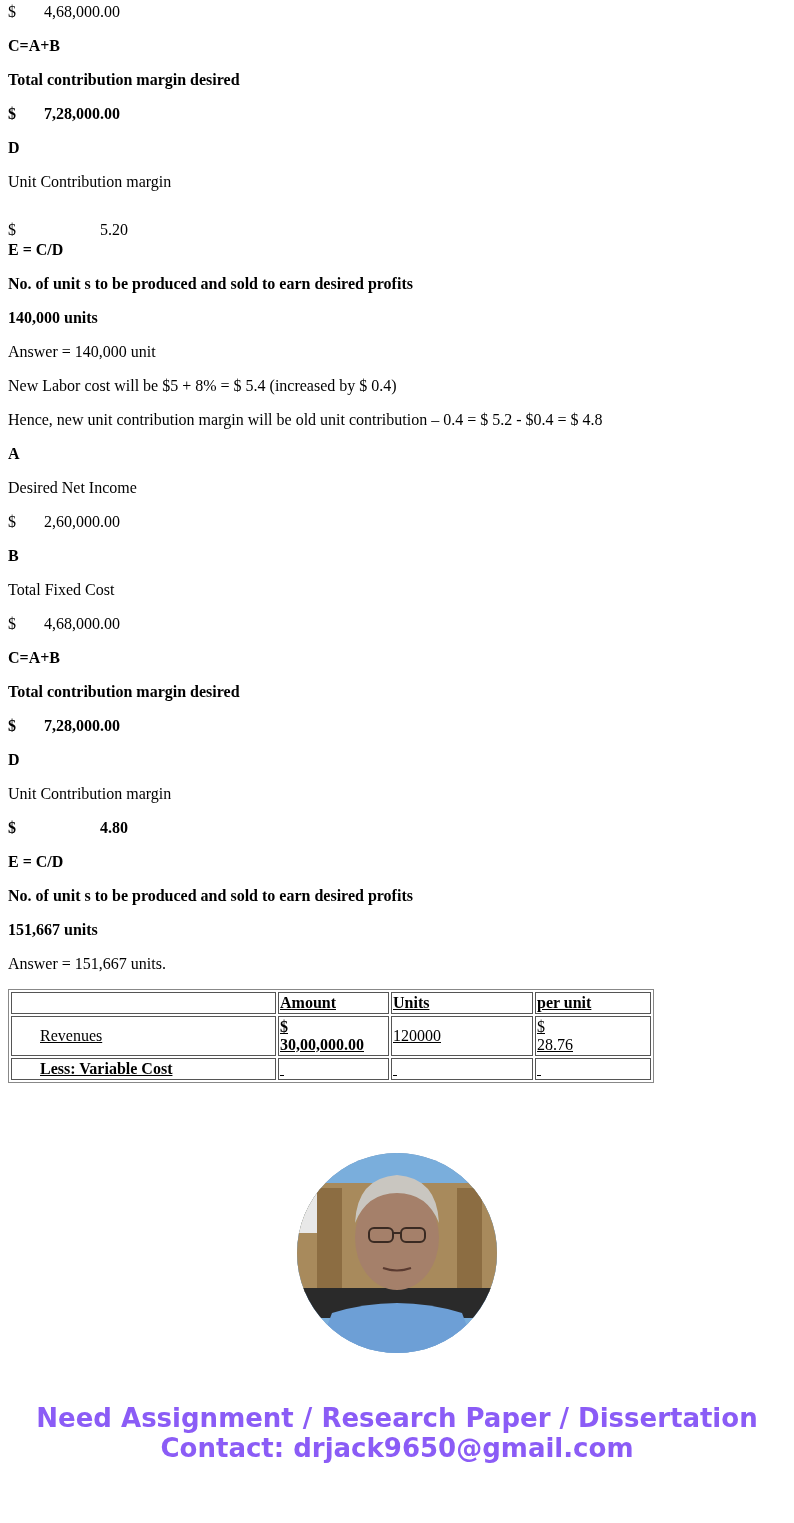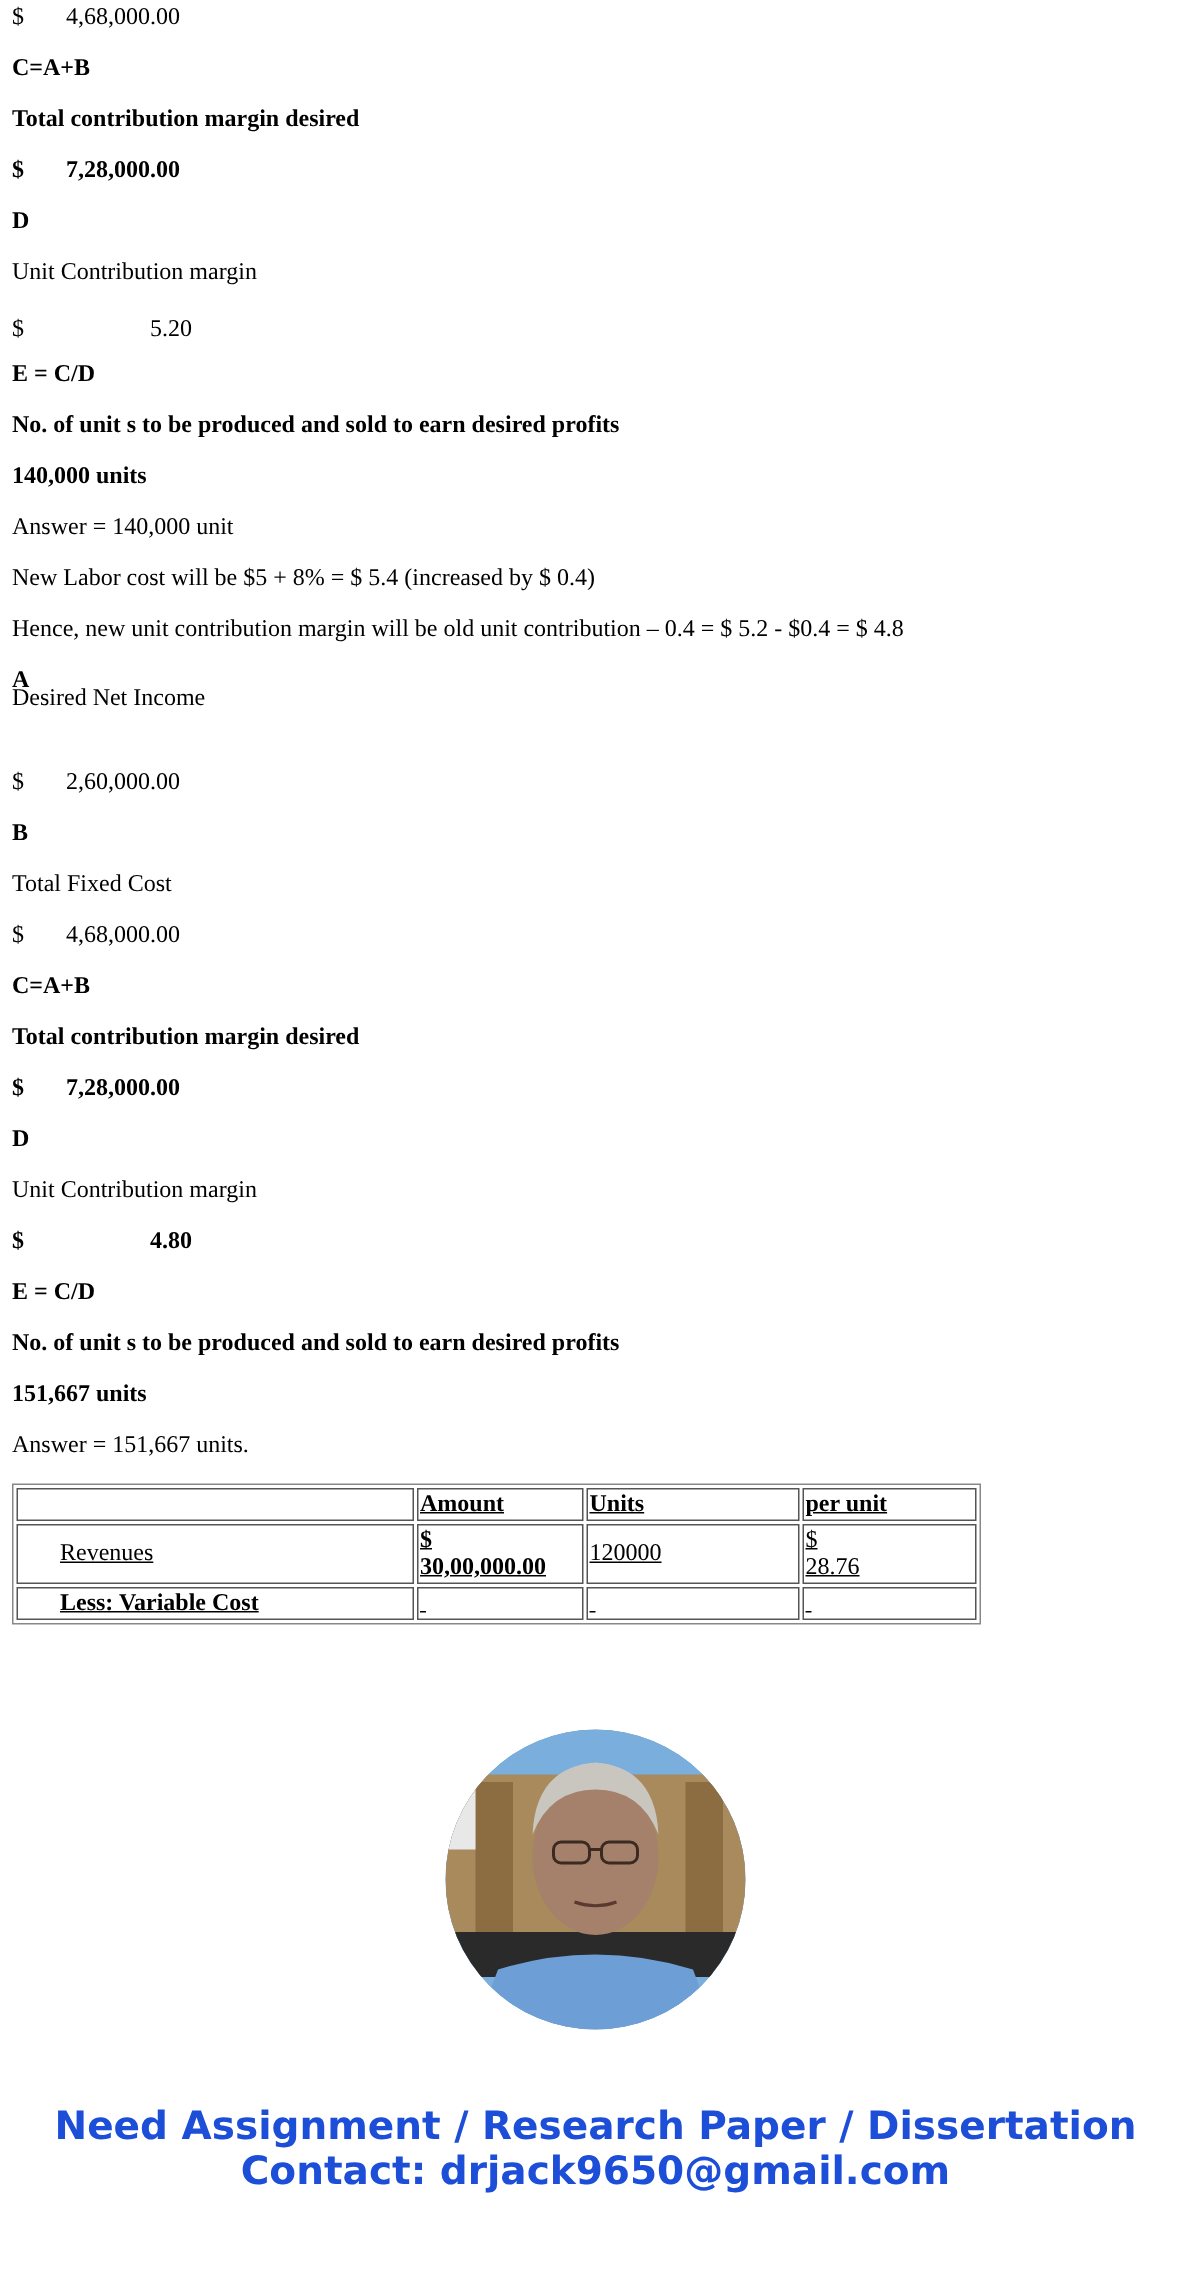--- a/index.html
+++ b/index.html
@@ -16,43 +16,43 @@
   table.calc td { border: 1px solid #555; padding: 1px 1px; vertical-align: middle; line-height: 18px; text-decoration: underline; }
   table.calc td.c0 { width: 234px; padding-left: 28px; }
   table.calc td.c1 { width: 107px; }
   table.calc td.c2 { width: 138px; }
   table.calc td.c3 { width: 112px; }
   .cellsplit span { display: block; }
 
   .avatar { position: absolute; left: 297px; top: 1153px; width: 200px; height: 200px; border-radius: 50%;
             overflow: hidden; background: #6d8fb8; }
   .footer { position: absolute; left: 0; top: 1403px; width: 794px; text-align: center;
-            font-family: "DejaVu Sans", sans-serif; font-weight: bold; font-size: 26px; line-height: 30px; color: #1d4ed8; }
+            font-family: "DejaVu Sans", sans-serif; font-weight: bold; font-size: 26px; line-height: 30px; color: #8b5cf6; }
 </style>
 </head>
 <body>
 
 <div class="content">
 
   <div class="line" style="top:3px"><span class="dollar">$</span><span>4,68,000.00</span></div>
   <div class="line b" style="top:37px">C=A+B</div>
   <div class="line b" style="top:71px">Total contribution margin desired</div>
   <div class="line b" style="top:105px"><span class="dollar">$</span><span>7,28,000.00</span></div>
   <div class="line b" style="top:139px">D</div>
   <div class="line" style="top:173px">Unit Contribution margin</div>
-  <div class="line" style="top:211px"><span class="dollar-wide">$</span><span>5.20</span></div>
+  <div class="line" style="top:221px"><span class="dollar-wide">$</span><span>5.20</span></div>
   <div class="line b" style="top:241px">E = C/D</div>
   <div class="line b" style="top:275px">No. of unit s to be produced and sold to earn desired profits</div>
   <div class="line b" style="top:309px">140,000 units</div>
   <div class="line" style="top:343px">Answer = 140,000 unit</div>
   <div class="line" style="top:377px">New Labor cost will be $5 + 8% = $ 5.4 (increased by $ 0.4)</div>
   <div class="line" style="top:411px">Hence, new unit contribution margin will be old unit contribution – 0.4 = $ 5.2 - $0.4 = $ 4.8</div>
 
   <div class="line b" style="top:445px">A</div>
-  <div class="line" style="top:457px">Desired Net Income</div>
+  <div class="line" style="top:479px">Desired Net Income</div>
   <div class="line" style="top:513px"><span class="dollar">$</span><span>2,60,000.00</span></div>
   <div class="line b" style="top:547px">B</div>
   <div class="line" style="top:581px">Total Fixed Cost</div>
   <div class="line" style="top:615px"><span class="dollar">$</span><span>4,68,000.00</span></div>
   <div class="line b" style="top:649px">C=A+B</div>
   <div class="line b" style="top:683px">Total contribution margin desired</div>
   <div class="line b" style="top:717px"><span class="dollar">$</span><span>7,28,000.00</span></div>
   <div class="line b" style="top:751px">D</div>
   <div class="line" style="top:785px">Unit Contribution margin</div>
   <div class="line b" style="top:819px"><span class="dollar-wide">$</span><span>4.80</span></div>

